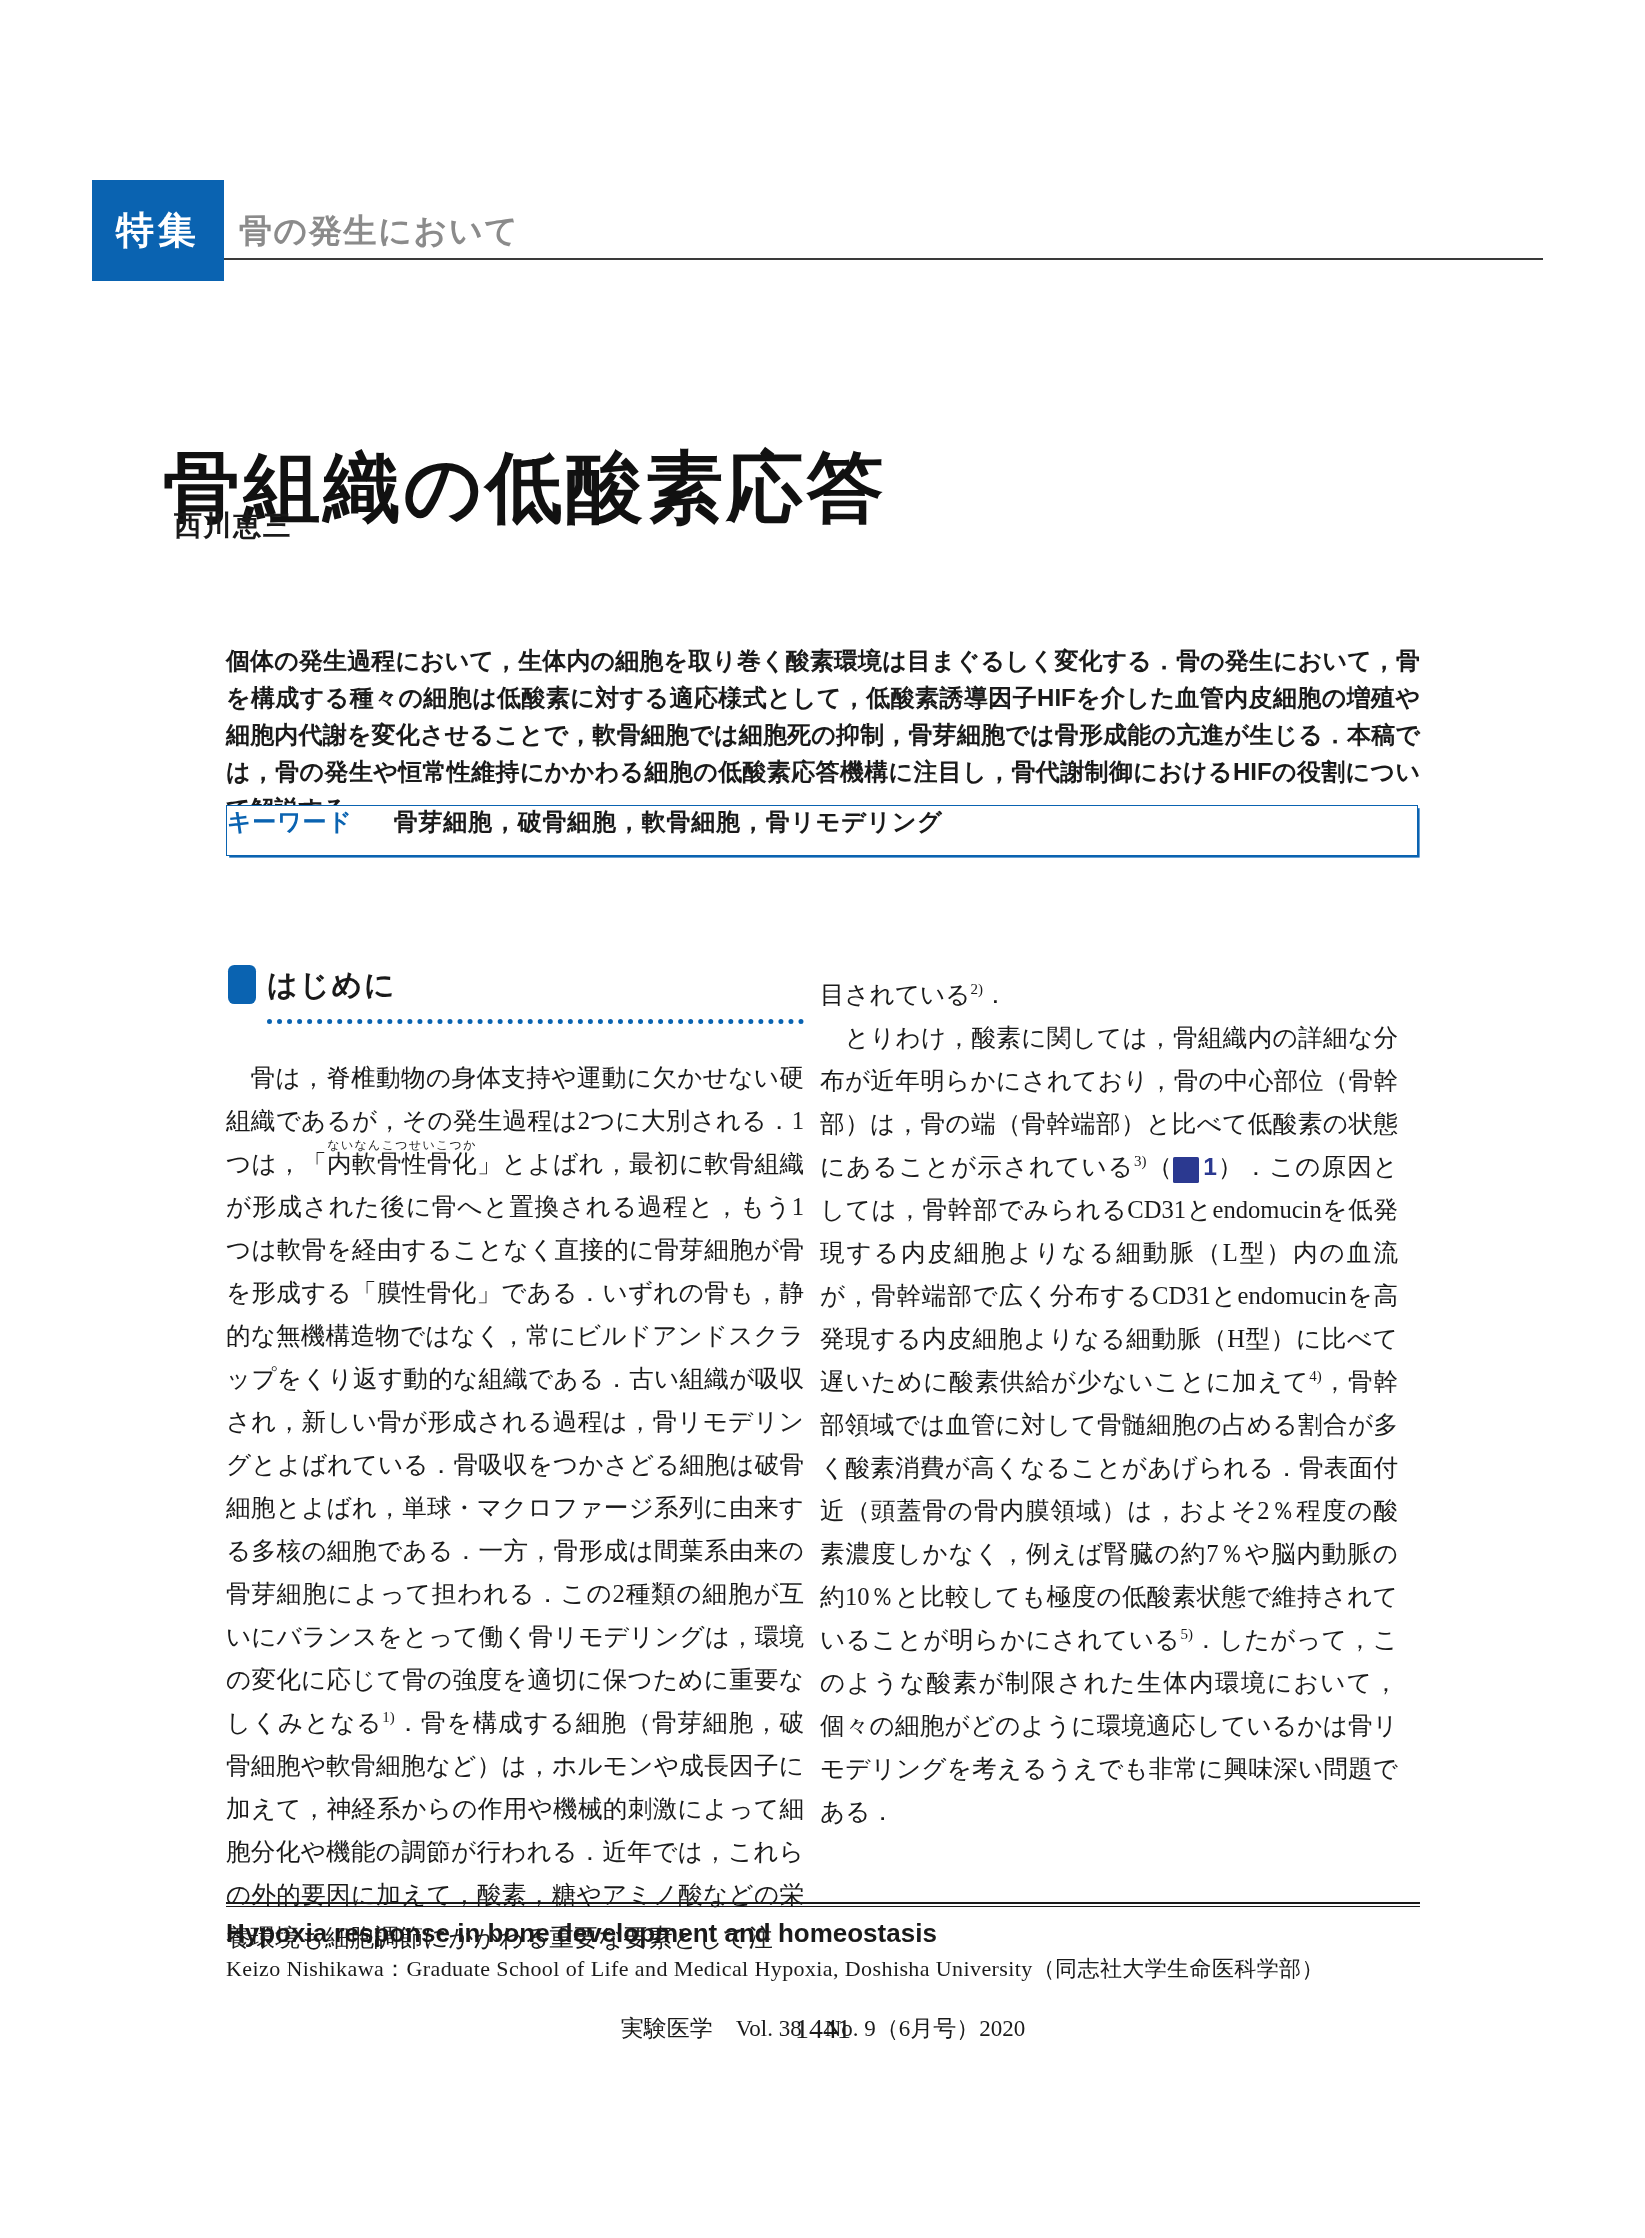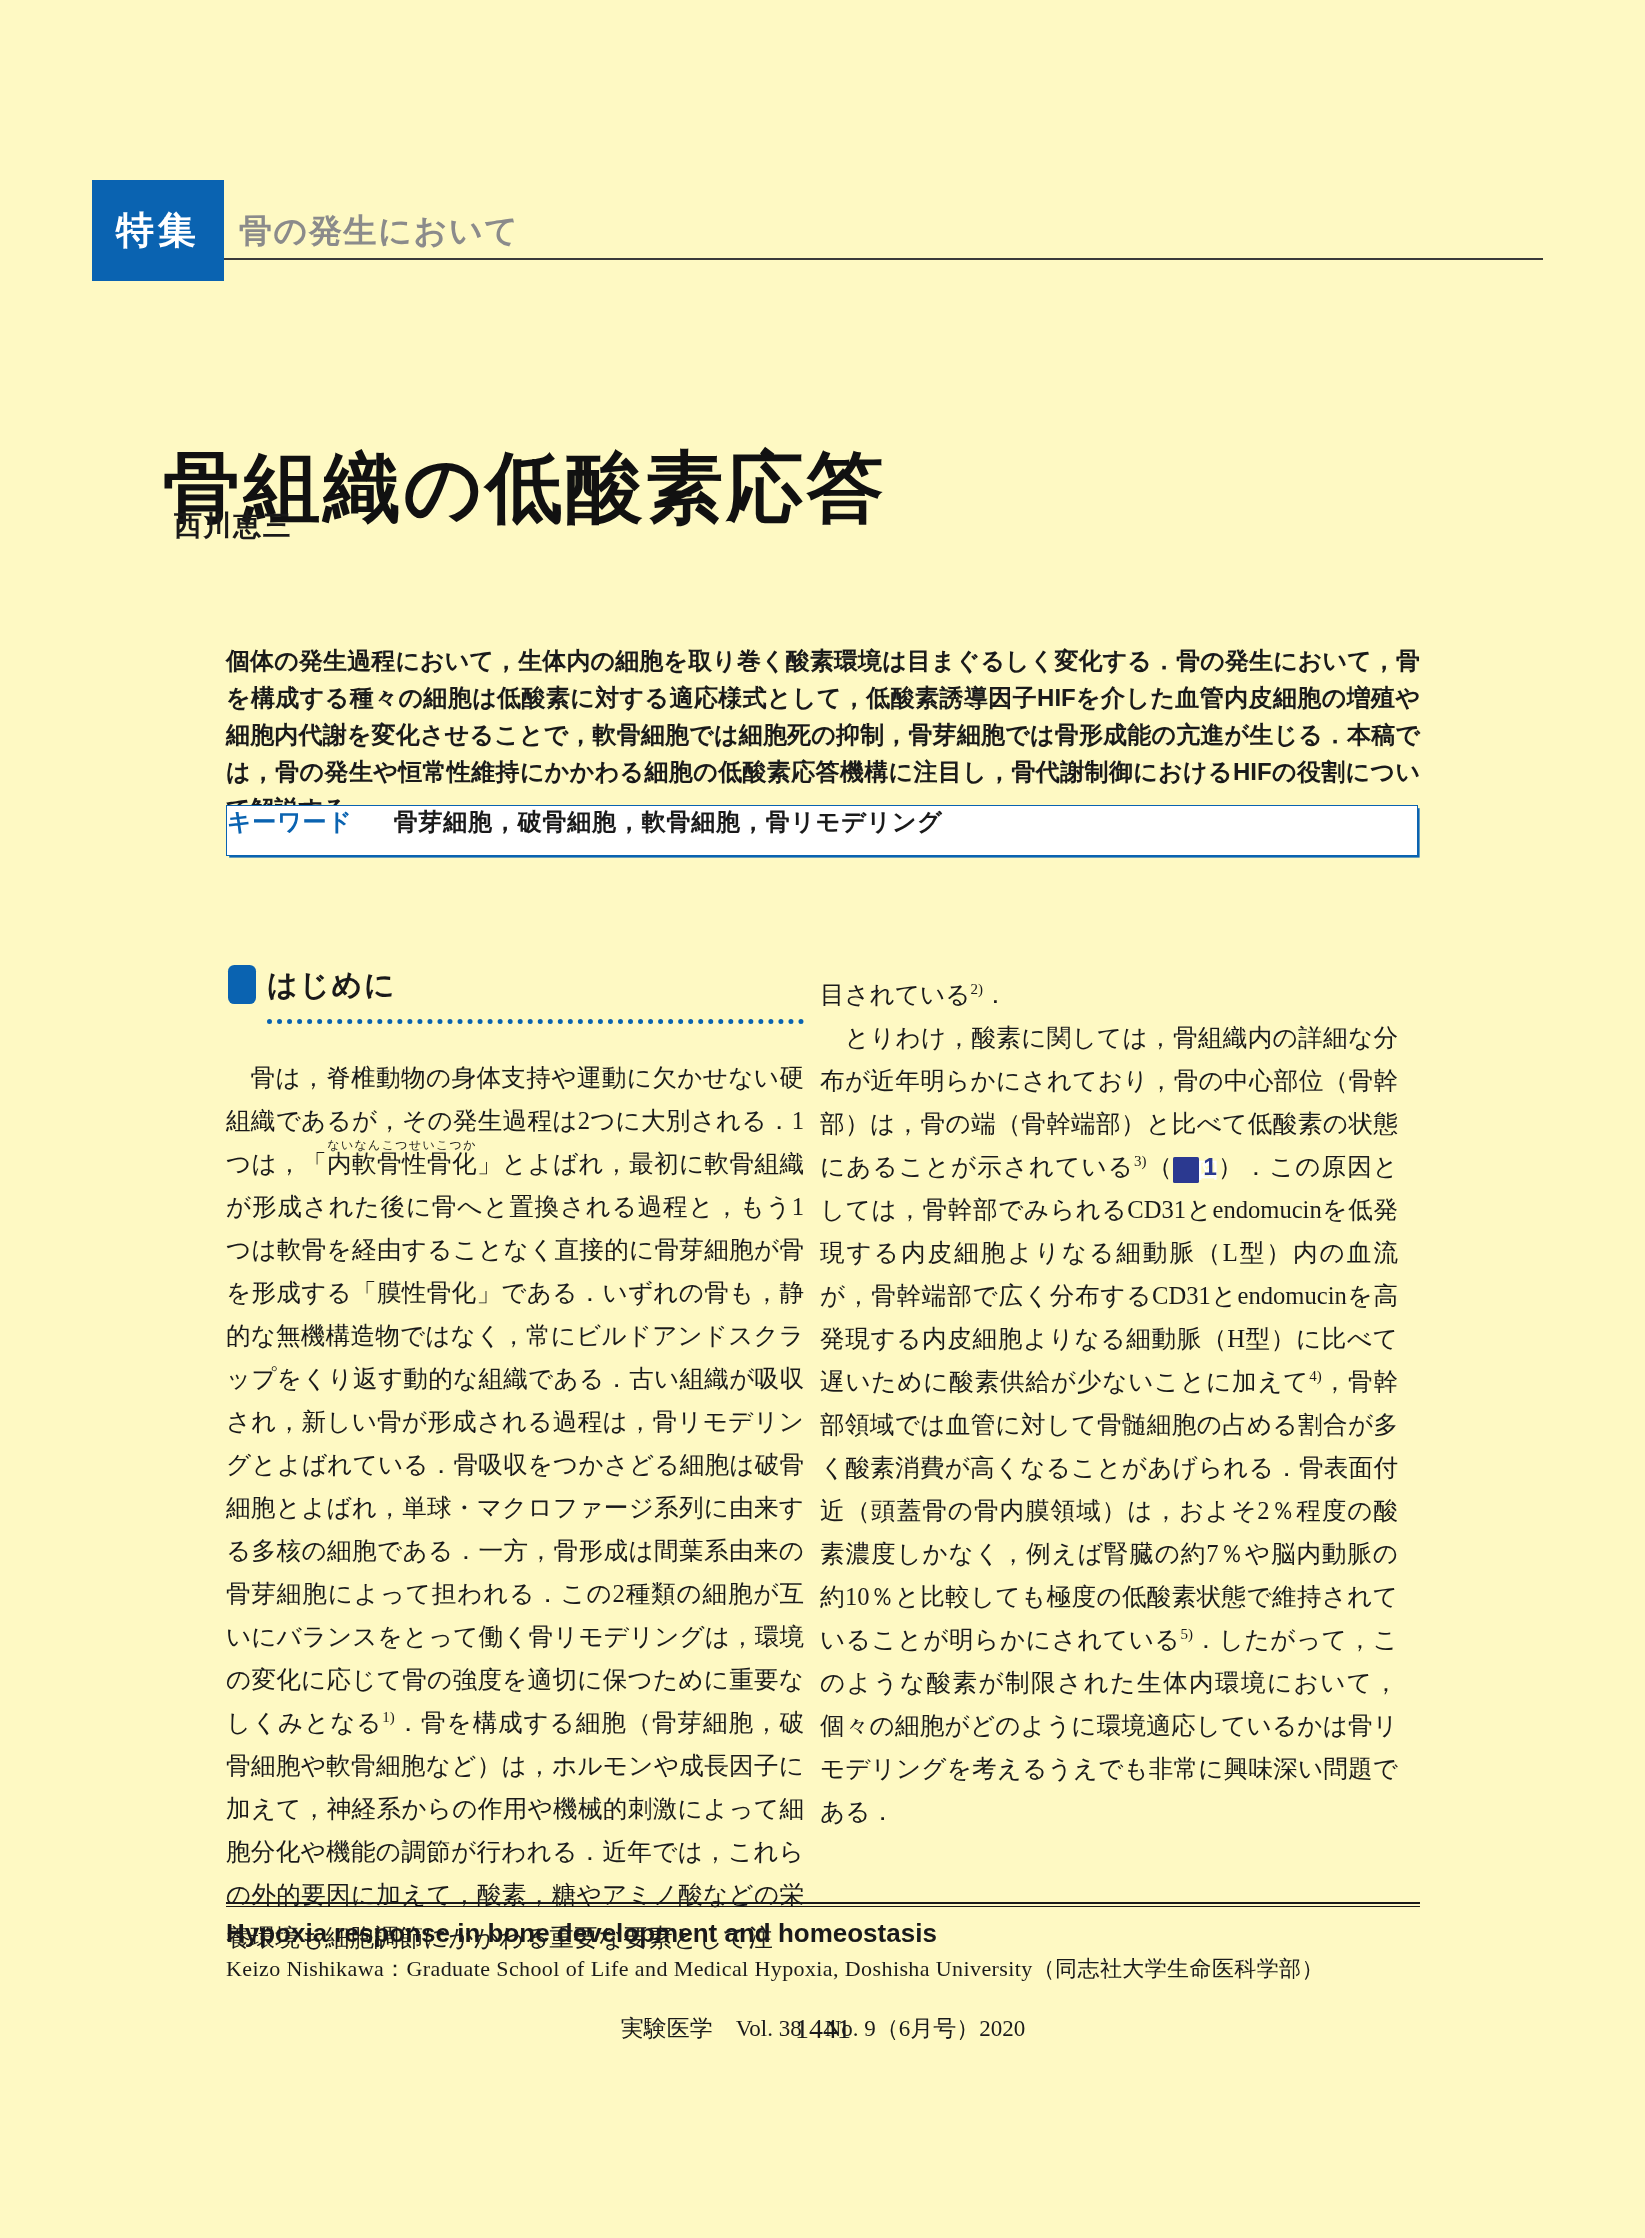--- a/index.html
+++ b/index.html
@@ -1,19 +1,19 @@
 <!DOCTYPE html>
 <html lang="ja" style="font-size:12.7px"><head>
 <meta charset="utf-8">
 <style>
   html,body{margin:0;padding:0;background:#e8e8e8;}
   .page{
     position:relative;
     width:1645px;height:2239px;
-    background:#fef9c3;
+    background:#ffffff;
     font-family:"Liberation Serif","DejaVu Serif",serif;
     color:#1a1a1a;
     overflow:hidden;
   }
   
   .feature-box{
     position:absolute;left:92px;top:180px;width:132px;height:101px;
     background:#0a63b1;color:#ffffff;
     display:flex;align-items:center;justify-content:center;
     font-family:"Liberation Sans","DejaVu Sans",sans-serif;

